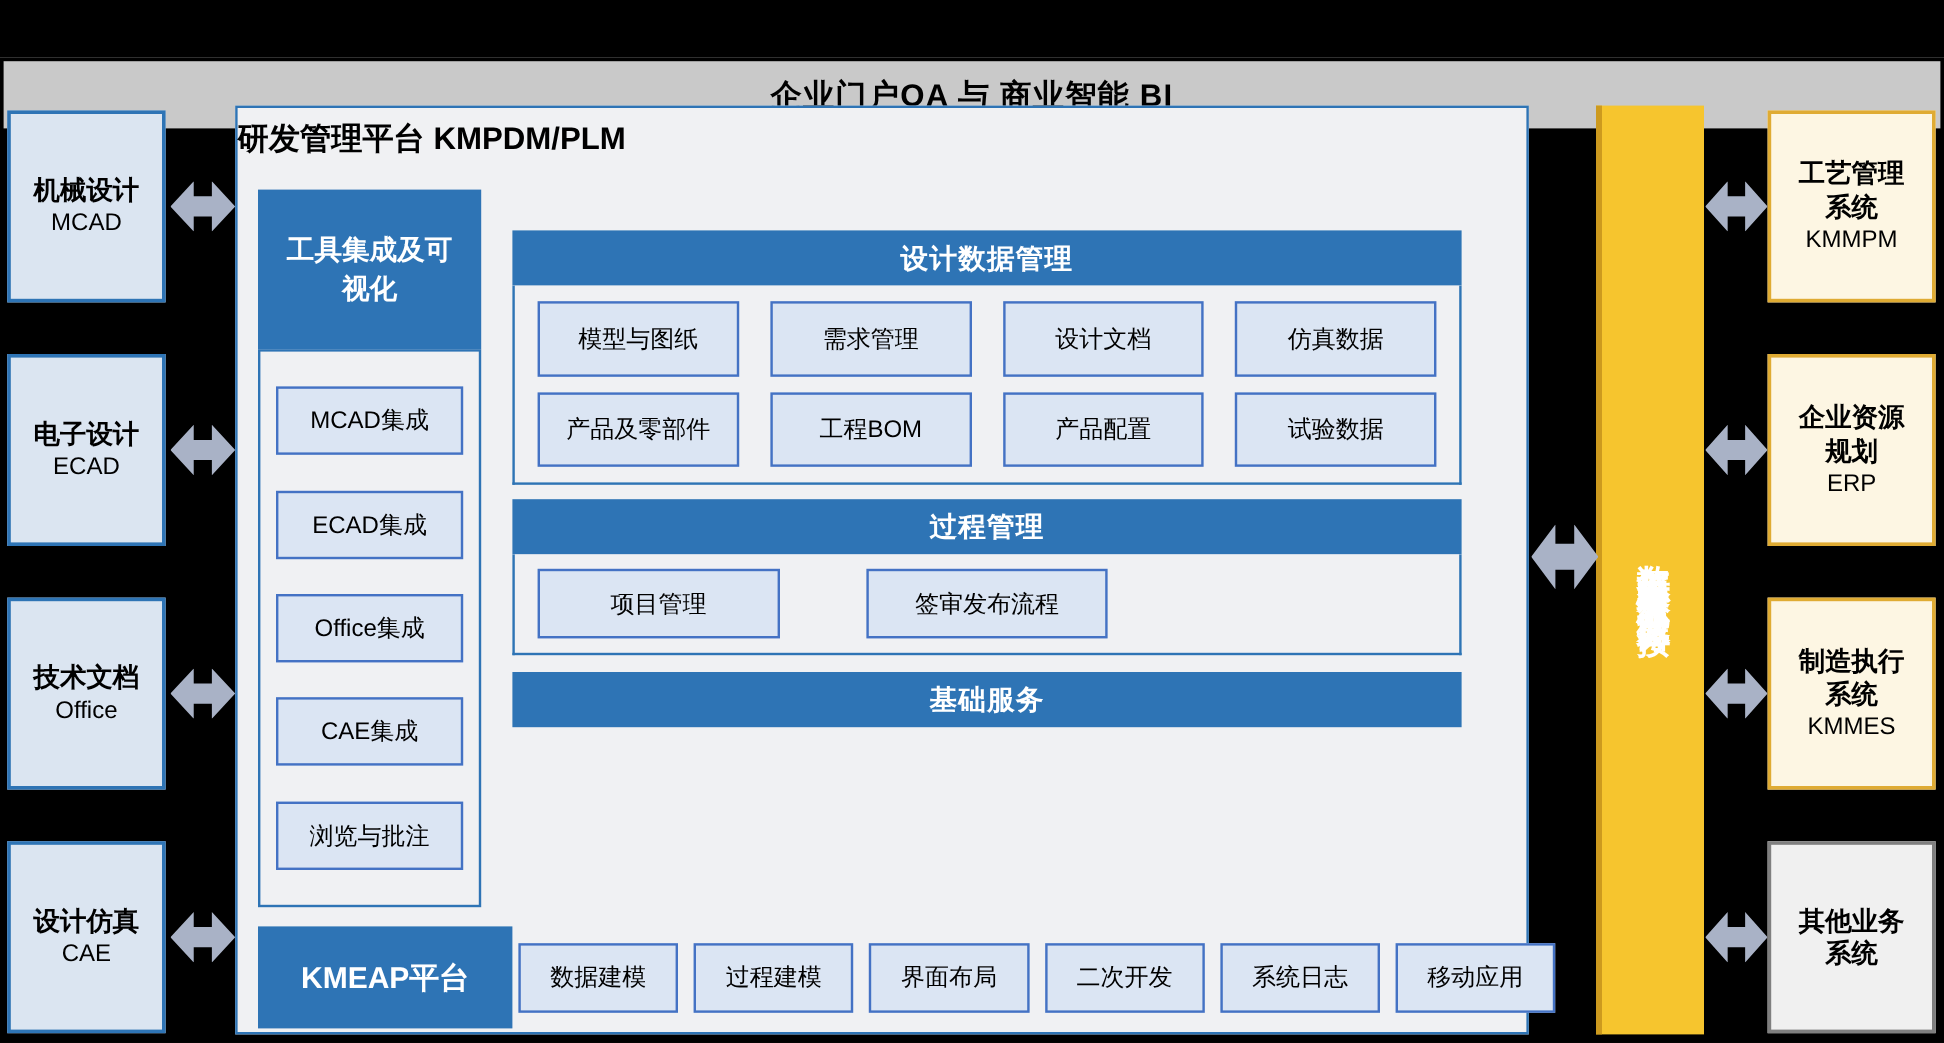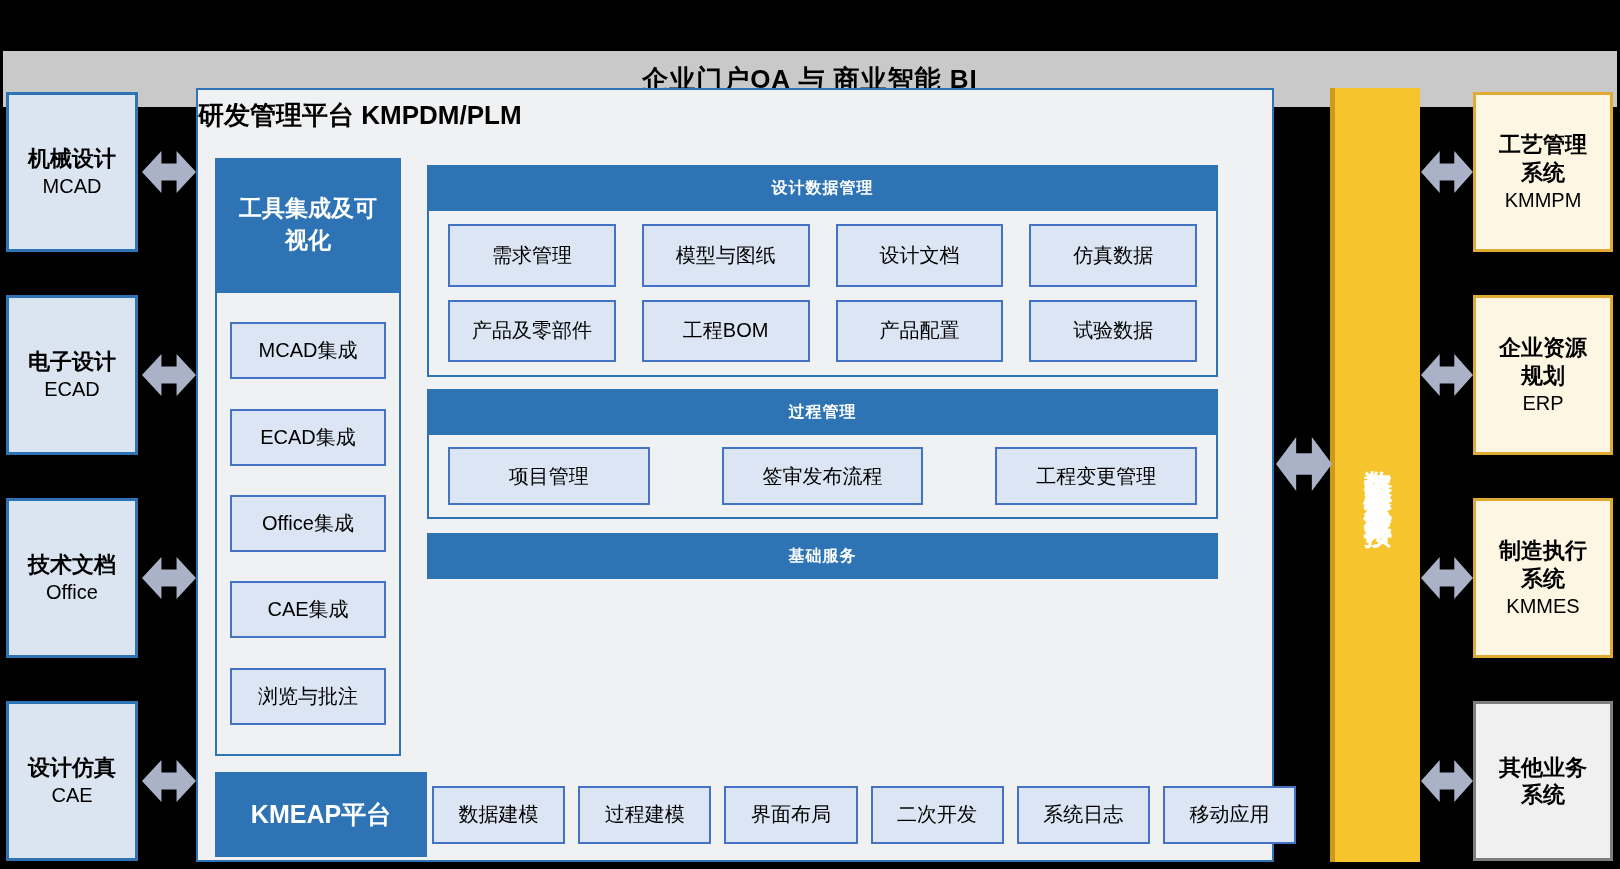--- a/index.html
+++ b/index.html
@@ -52,22 +52,22 @@
   }
   .chip {
     background: var(--chip); border: 2px solid var(--chipborder);
     display: flex; align-items: center; justify-content: center;
     font-size: 20px; color: #000; text-align: center;
   }
   .tool-chip { width: 156px; height: 57px; }
   .section { position: absolute; left: 229px; width: 791px; }
   .section-header {
     height: 46px; background: var(--blue); color: #fff;
-    font-size: 16px; font-weight: bold;
-    display: flex; align-items: center; justify-content: center; letter-spacing: 1px;
+    font-size: 23px; font-weight: bold;
+    display: flex; align-items: center; justify-content: center; letter-spacing: 1px; margin-top: 27px;
   }
   .section-body { border: 2px solid var(--blue); border-top: none; display: grid; background: var(--panel); }
   .body-4 { grid-template-columns: repeat(4, 1fr); gap: 13px 26px; padding: 13px 19px; }
   .body-3 { grid-template-columns: repeat(3, 1fr); gap: 0 72px;   padding: 12px 19px; }
   .module-chip { width: 100%; height: 100%; min-height: 54px; }
   #kmeap-label {
     position: absolute; left: 17px; top: 682px; width: 212px; height: 85px;
     background: var(--blue); color: #fff; font-weight: bold; font-size: 25px;
     display: flex; align-items: center; justify-content: center;
   }
@@ -122,36 +122,35 @@
         <div class="chip tool-chip">MCAD集成</div>
         <div class="chip tool-chip">ECAD集成</div>
         <div class="chip tool-chip">Office集成</div>
         <div class="chip tool-chip">CAE集成</div>
         <div class="chip tool-chip">浏览与批注</div>
       </div>
     <div id="sections">
         <div class="section" style="top: 75px;">
           <div class="section-header">设计数据管理</div>
           <div class="section-body body-4" style="height: 166px;">
+            <div class="chip module-chip">模型与图纸</div>
             <div class="chip module-chip">需求管理</div>
-            <div class="chip module-chip">模型与图纸</div>
             <div class="chip module-chip">设计文档</div>
             <div class="chip module-chip">仿真数据</div>
             <div class="chip module-chip">产品及零部件</div>
             <div class="chip module-chip">工程BOM</div>
             <div class="chip module-chip">产品配置</div>
             <div class="chip module-chip">试验数据</div>
           </div>
         </div>
         <div class="section" style="top: 299px;">
           <div class="section-header">过程管理</div>
           <div class="section-body body-3" style="height: 84px;">
             <div class="chip module-chip">项目管理</div>
             <div class="chip module-chip">签审发布流程</div>
-            <div class="chip module-chip">工程变更管理</div>
           </div>
         </div>
         <div class="section" style="top: 443px;">
           <div class="section-header">基础服务</div>
         </div>
       </div>
     <div id="kmeap-label">KMEAP平台</div>
     <div id="kmeap-items">
         <div class="chip kmeap-chip">数据建模</div>
         <div class="chip kmeap-chip">过程建模</div>

